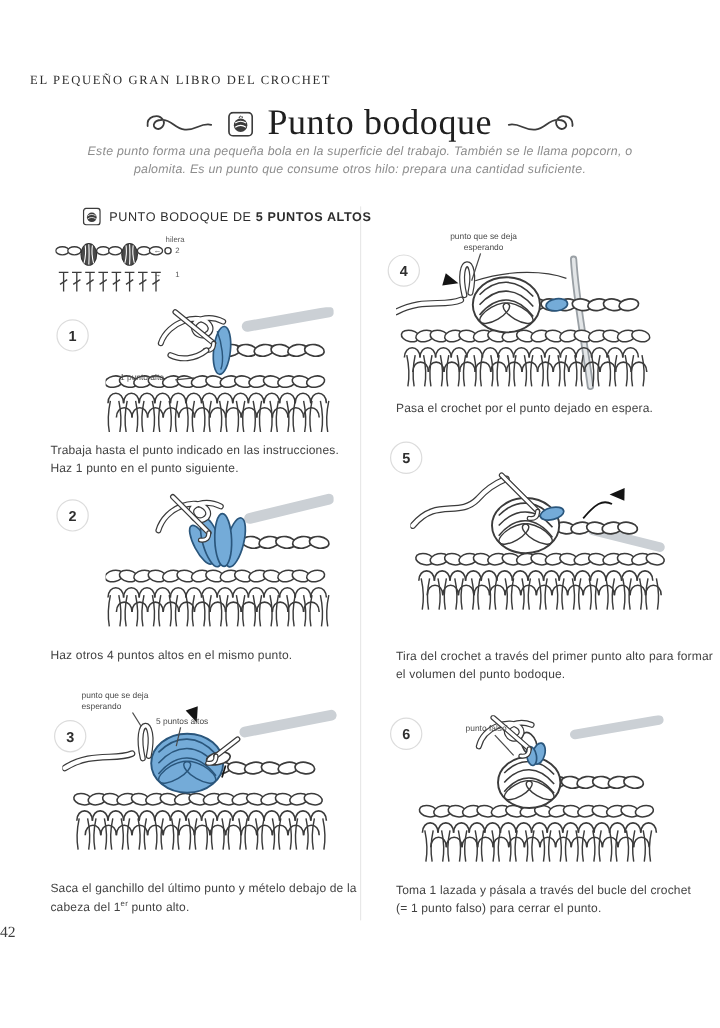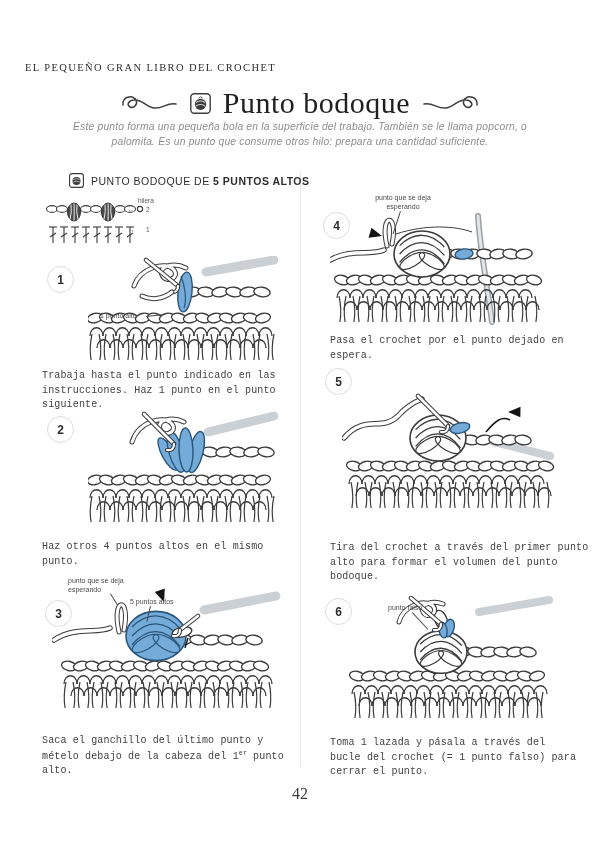--- a/index.html
+++ b/index.html
@@ -12,26 +12,26 @@
   .title-text{font-family:"Liberation Serif",serif;font-size:30px;color:#1f1f1f;letter-spacing:0.5px;}
   .intro{position:absolute;left:60px;top:119px;width:480px;text-align:center;font-style:italic;
         font-size:10.3px;line-height:1.5;color:#8d8d8d;letter-spacing:0.2px;}
   .divider{position:absolute;left:300px;top:172px;width:1px;height:595px;background:#e8e8e8;}
   .section-head{position:absolute;left:69px;top:173px;display:flex;align-items:center;gap:7px;}
   .section-title{font-size:10.5px;color:#2d2d2d;letter-spacing:0.5px;}
   .b{font-weight:bold;}
   .step-circle{position:absolute;width:25px;height:25px;background:#fff;border:1px solid #dcdcdc;
         border-radius:50%;display:flex;align-items:center;justify-content:center;
         font-size:12px;font-weight:bold;color:#2e2e2e;z-index:5;}
-  .caption{position:absolute;font-size:10px;line-height:1.45;color:#424242;letter-spacing:0.15px;font-family:Liberation Mono, monospace;}
+  .caption{position:absolute;font-size:10px;line-height:1.45;color:#424242;letter-spacing:0.15px;}
   .ill{position:absolute;z-index:1;}
   .ill-label{position:absolute;font-size:7px;line-height:1.3;color:#4a4a4a;z-index:4;}
   .leader{position:absolute;background:#4a4a4a;z-index:4;transform-origin:top left;}
-  .page-num{position:absolute;left:0;top:769px;width:100%;text-align:center;
-        font-family:"Liberation Serif",serif;font-size:16px;color:#3d3d3d;margin-top:16px;}
+  .page-num{position:absolute;left:0;top:769px;width:100%;
+        font-family:"Liberation Serif",serif;font-size:13px;color:#3d3d3d;}
   .chart-lbl{position:absolute;font-size:6.5px;color:#5a5a5a;z-index:4;}
   sup.ord{font-size:6.5px;vertical-align:super;}
 </style>
 </head>
 <body>
 
 <div class="page">
 
   <div class="book-title">EL PEQUEÑO GRAN LIBRO DEL CROCHET</div>
 

